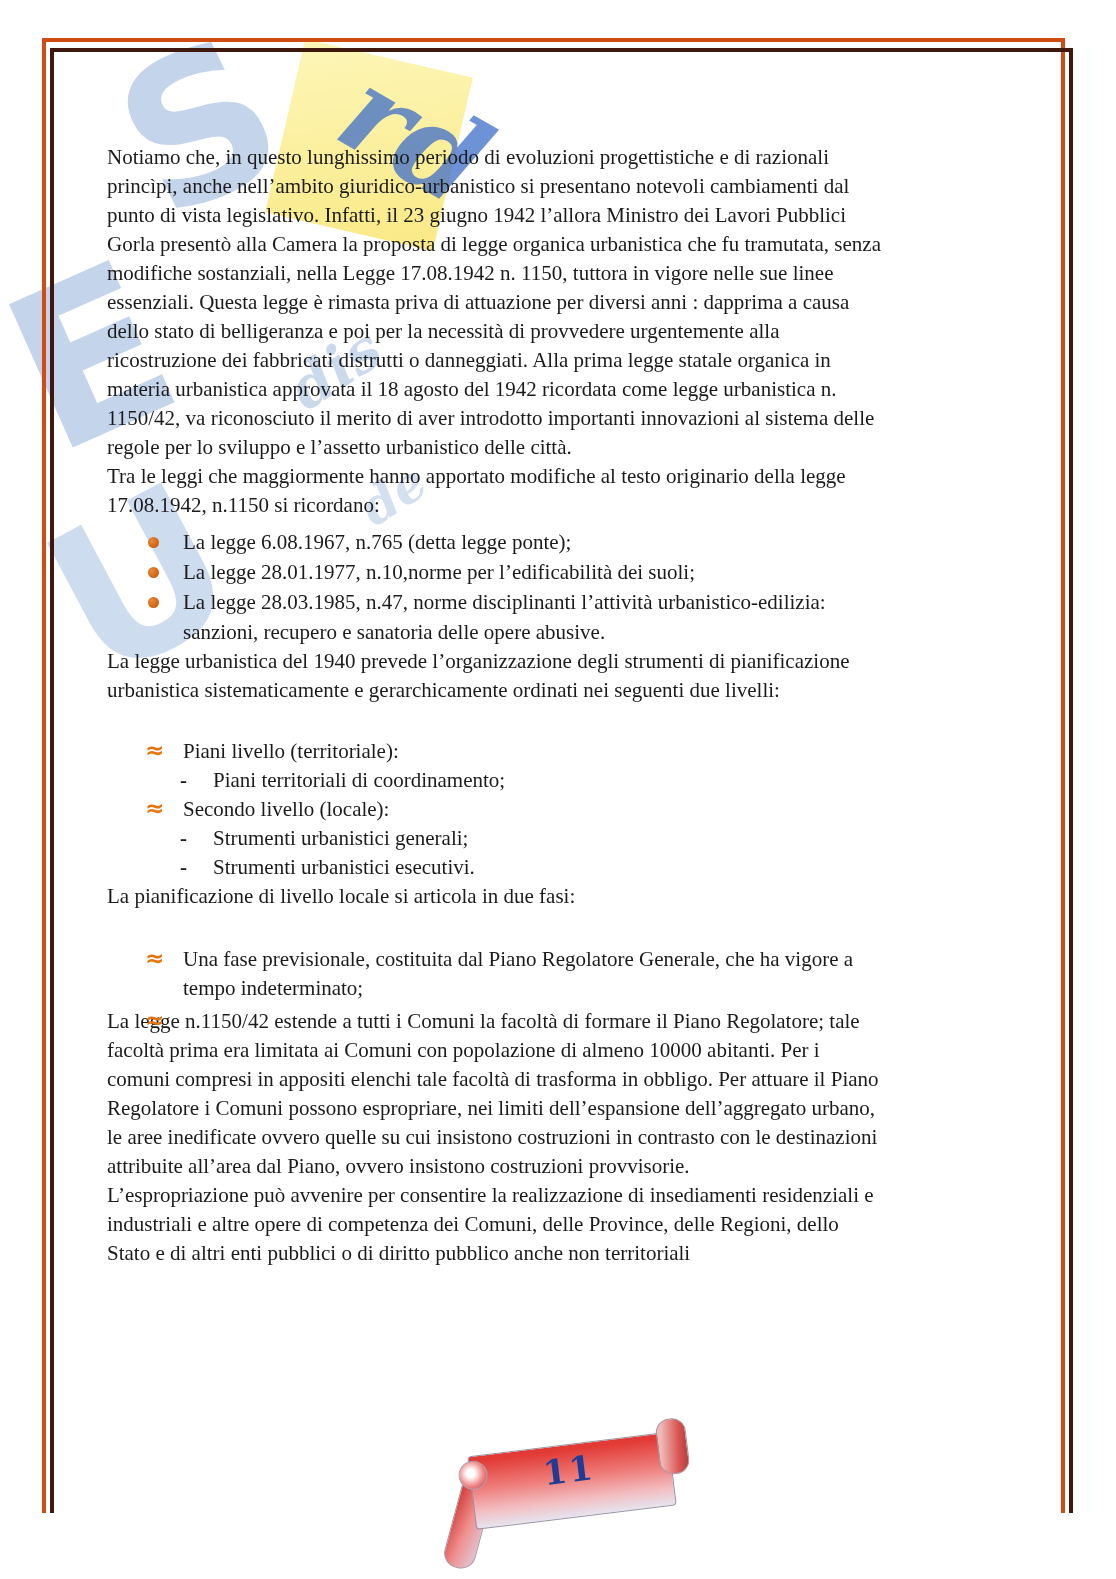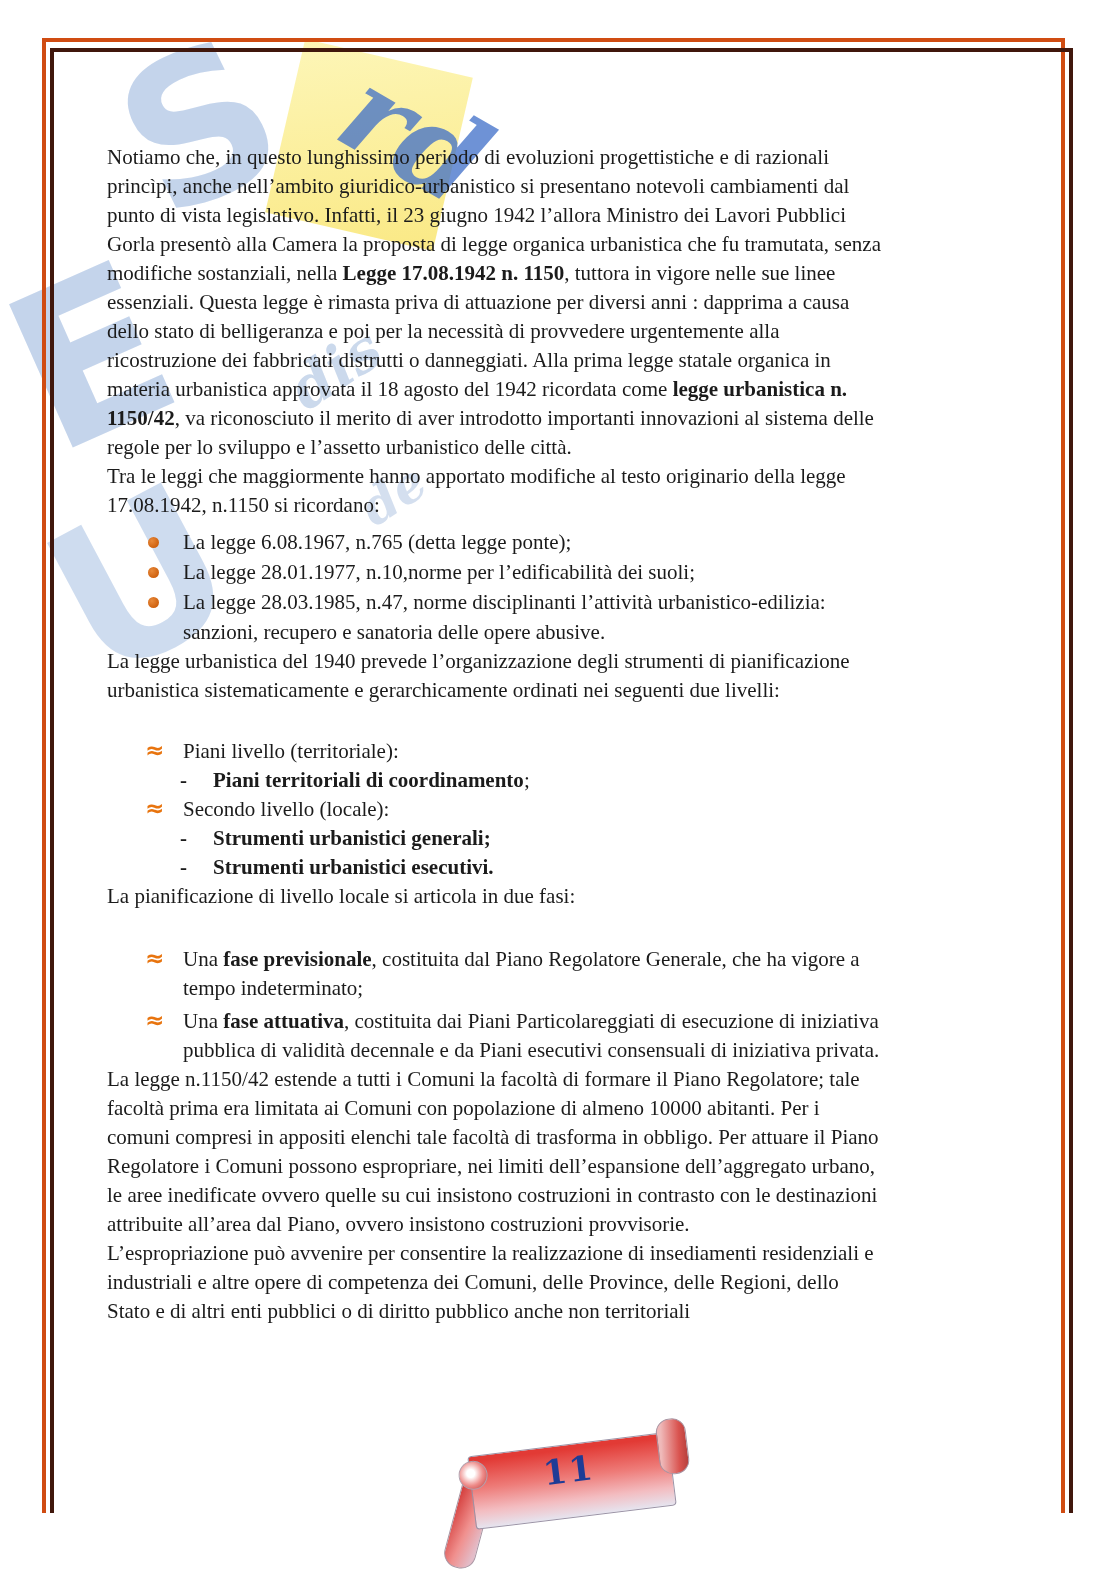--- a/index.html
+++ b/index.html
@@ -24,21 +24,21 @@
              background:linear-gradient(160deg,#fdf6b8,#fae985); transform:rotate(13deg); }
   .wm-script { position:absolute; font-family:"DejaVu Serif", serif; font-style:italic; font-weight:bold; line-height:1; }
   .wm-s1 { left:342px; top:78px;  font-size:118px; color:rgba(62,110,200,0.75); transform:rotate(30deg); }
   .wm-s2 { left:288px; top:340px; font-size:58px;  color:rgba(160,185,220,0.55); transform:rotate(-33deg); }
   .wm-s3 { left:360px; top:470px; font-size:50px;  color:rgba(170,192,224,0.5);  transform:rotate(-33deg); }
 
   
   .content { position:absolute; left:107px; top:143px; width:906px; z-index:2;
              font-size:21px; line-height:29px; }
   .content p { margin:0; white-space:pre-line; }
-  b { font-weight:bold; }
+  b { font-weight:normal; }
 
   .dot-list { margin:7px 0 0 0; padding:0; list-style:none;font-family:Liberation Serif, serif; }
   .dot-list li { position:relative; padding-left:76px; line-height:30px; white-space:pre-line; }
   .dot { position:absolute; left:41px; top:10px; width:11px; height:11px; border-radius:50%;
          background:radial-gradient(circle at 35% 35%, #e8893a, #cf6210 70%); }
 
   .tilde-list { margin:0; }
   .t-item { position:relative; padding-left:76px; line-height:29px; white-space:pre-line; }
   .tilde { position:absolute; left:38px; top:-1px; color:#e8740e; font-weight:bold;
            font-size:23px; font-family:"DejaVu Sans", sans-serif; }
@@ -122,22 +122,21 @@
       <div class="t-item"><span class="tilde">≈</span><span>Secondo livello (locale):</span></div>
       <div class="sub-item"><span class="sub-dash">-</span><b>Strumenti urbanistici generali;</b><span></span></div>
       <div class="sub-item"><span class="sub-dash">-</span><b>Strumenti urbanistici esecutivi.</b><span></span></div>
     </div>
 
     <p class="mt-fasi-lead">La pianificazione di livello locale si articola in due fasi:</p>
 
     <div class="tilde-list mt-fasi">
       <div class="t-item"><span class="tilde">≈</span><span><span>Una </span><b>fase previsionale</b><span>, costituita dal Piano Regolatore Generale, che ha vigore a
 tempo indeterminato;</span></span></div>
-      <div class="t-item mt-fasi2"><span class="tilde">≈</span><span><span>Una </span><b>fase attuativa</b><span>, costituita dai Piani Particolareggiati di esecuzione di iniziativa
-pubblica di validità decennale e da Piani esecutivi consensuali di iniziativa privata.</span></span></div>
+      <div class="t-item mt-fasi2"><span class="tilde">≈</span></div>
     </div>
 
     <p class="mt-esp">La legge n.1150/42 estende a tutti i Comuni la facoltà di formare il Piano Regolatore; tale
 facoltà prima era limitata ai Comuni con popolazione di almeno 10000 abitanti. Per i
 comuni compresi in appositi elenchi tale facoltà di trasforma in obbligo. Per attuare il Piano
 Regolatore i Comuni possono espropriare, nei limiti dell’espansione dell’aggregato urbano,
 le aree inedificate ovvero quelle su cui insistono costruzioni in contrasto con le destinazioni
 attribuite all’area dal Piano, ovvero insistono costruzioni provvisorie.</p>
     <p>L’espropriazione può avvenire per consentire la realizzazione di insediamenti residenziali e
 industriali e altre opere di competenza dei Comuni, delle Province, delle Regioni, dello

